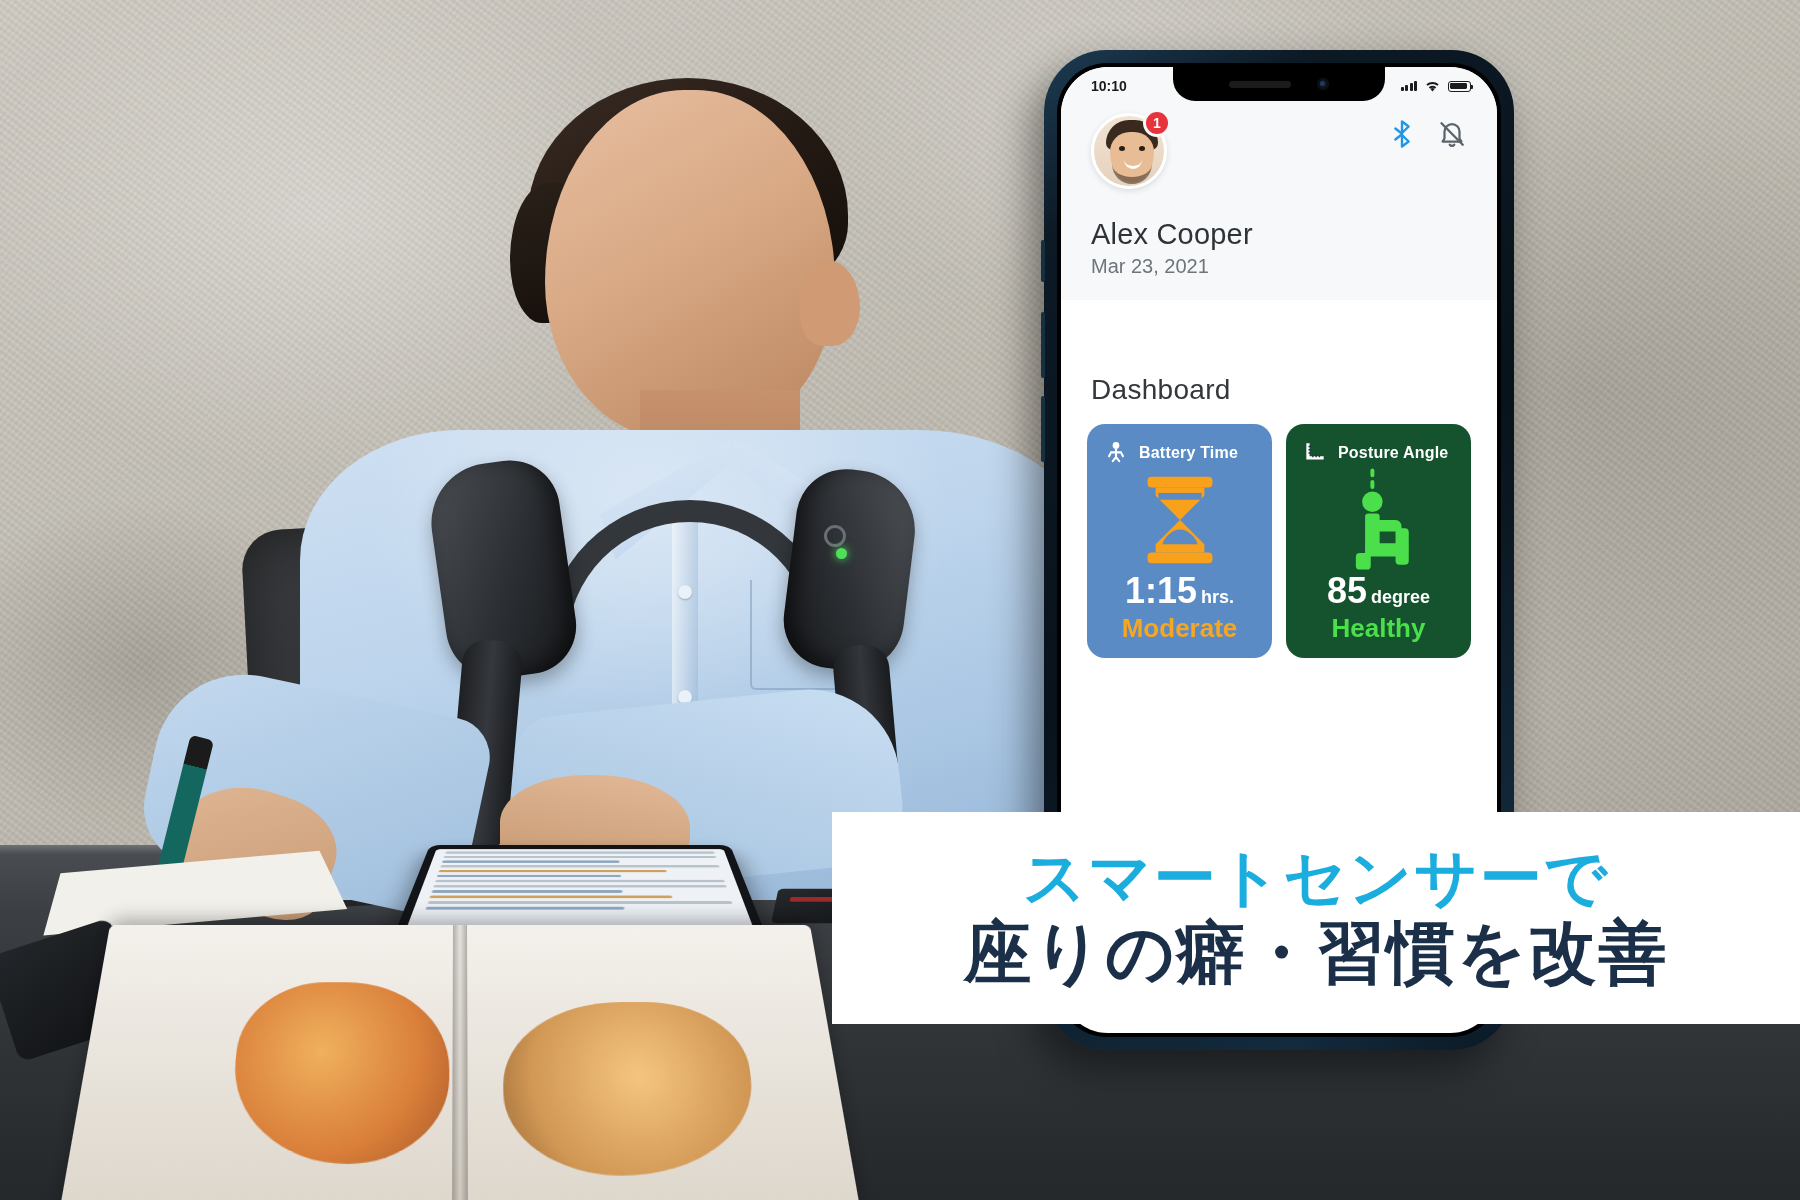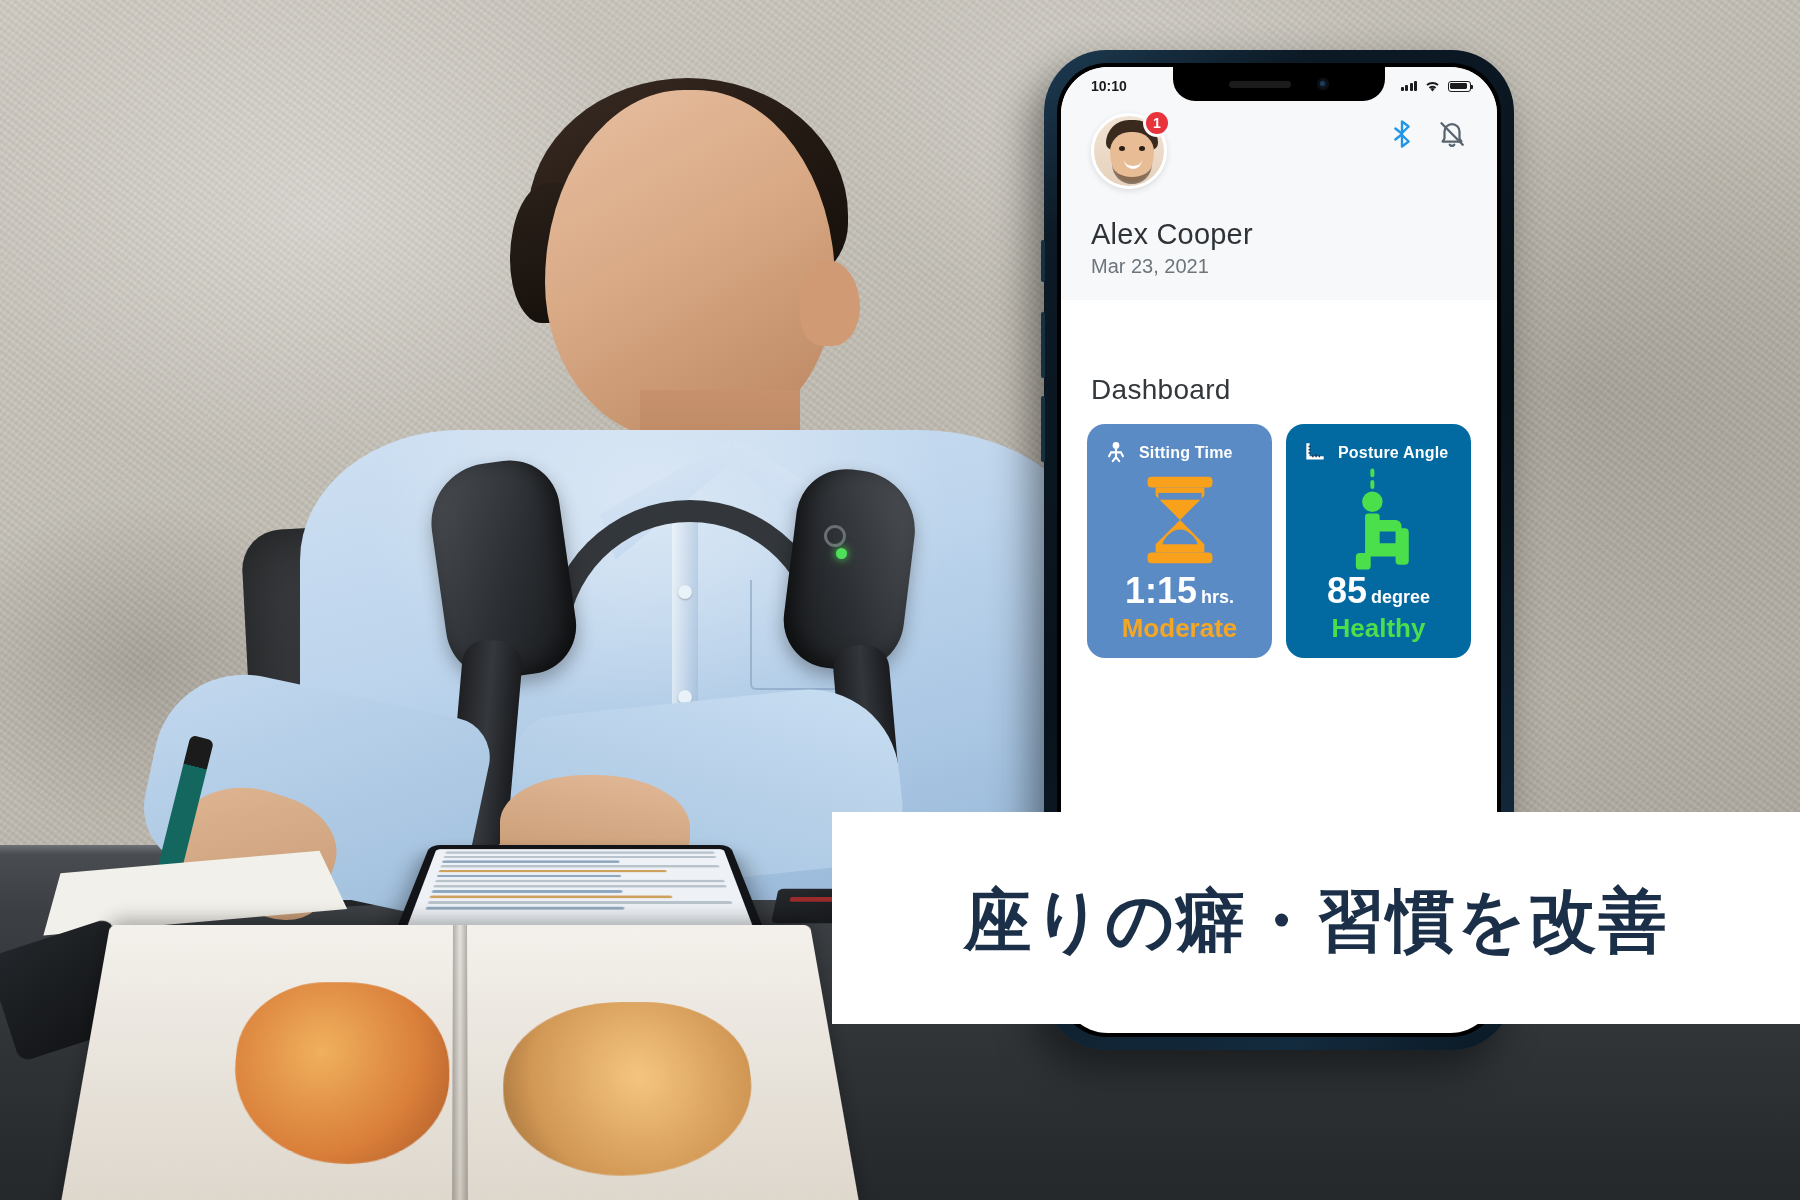--- a/index.html
+++ b/index.html
@@ -321,21 +321,21 @@
   .card-head .lbl { font-size: 16px; font-weight: 700; letter-spacing: .2px; }
   .card-ico { width: 26px; height: 26px; flex: 0 0 26px; }
   .card-art { flex: 1; display: flex; align-items: center; justify-content: center; }
   .card-val { text-align: center; font-size: 36px; font-weight: 700; line-height: 1; }
   .card-val small { font-size: 18px; font-weight: 700; margin-left: 4px; }
   .card-status { text-align: center; font-size: 26px; font-weight: 600; margin-top: 4px; }
 
   .c-sitting { background: #5b8bc4; color: #fff; }
   .c-breath  { background: #eaf2fb; }
   .c-battery { background: #3b5a78; color: #fff; }
-  .c-posture { background: #0369a1; color: #fff; }
+  .c-posture { background: #14532d; color: #fff; }
 
   .ring { width: 108px; height: 108px; border-radius: 50%;
           background: conic-gradient(#ffffff 0% 74%, rgba(255,255,255,.28) 74% 100%);
           display:flex; align-items:center; justify-content:center; }
   .ring::after { content:""; width: 86px; height: 86px; border-radius:50%; background:#3b5a78; }
 
   
   #caption {
     position: absolute; left: 832px; top: 812px; width: 968px; height: 212px;
     background: #ffffff; z-index: 40;
@@ -482,21 +482,21 @@
         <div class="dash-title">Dashboard</div>
 
         <div class="grid">
 
           <div class="card c-sitting">
             <div class="card-head">
               <svg class="card-ico" viewBox="0 0 24 24">
                 <circle cx="12" cy="5" r="3.1" fill="#fff"></circle>
                 <path d="M12 8.6v7.2M7.4 11.4h9.2M7.4 11.4L5.6 15M16.6 11.4L18.4 15M12 15.8l-3 3.8M12 15.8l3 3.8" stroke="#fff" stroke-width="1.9" stroke-linecap="round" fill="none"></path>
               </svg>
-              <span class="lbl">Sitting Time</span>
+              <span class="lbl">Battery Time</span>
             </div>
             <div class="card-art">
               <svg width="82" height="92" viewBox="0 0 60 68">
                 <rect x="6" y="2" width="48" height="8" rx="3" fill="#f9a11b"></rect>
                 <rect x="6" y="58" width="48" height="8" rx="3" fill="#f9a11b"></rect>
                 <path d="M12 10h36v6l-18 18L12 16z" fill="#f9a11b"></path>
                 <path d="M12 58h36v-6l-18-18L12 52z" fill="#f9a11b"></path>
                 <rect x="14" y="14" width="32" height="5" fill="#5b8bc4"></rect>
                 <path d="M30 41c6 0 12 6 13 11H17c1-5 7-11 13-11z" fill="#5b8bc4"></path>
               </svg>
@@ -536,14 +536,15 @@
           </div>
 
         </div>
       </div>
 
     </div>
   </div>
 </div>
 
 <div id="caption">
+  <div class="cap-l1">スマートセンサーで</div>
   <div class="cap-l2">座りの癖・習慣を改善</div>
 </div>
 
 </body></html>

